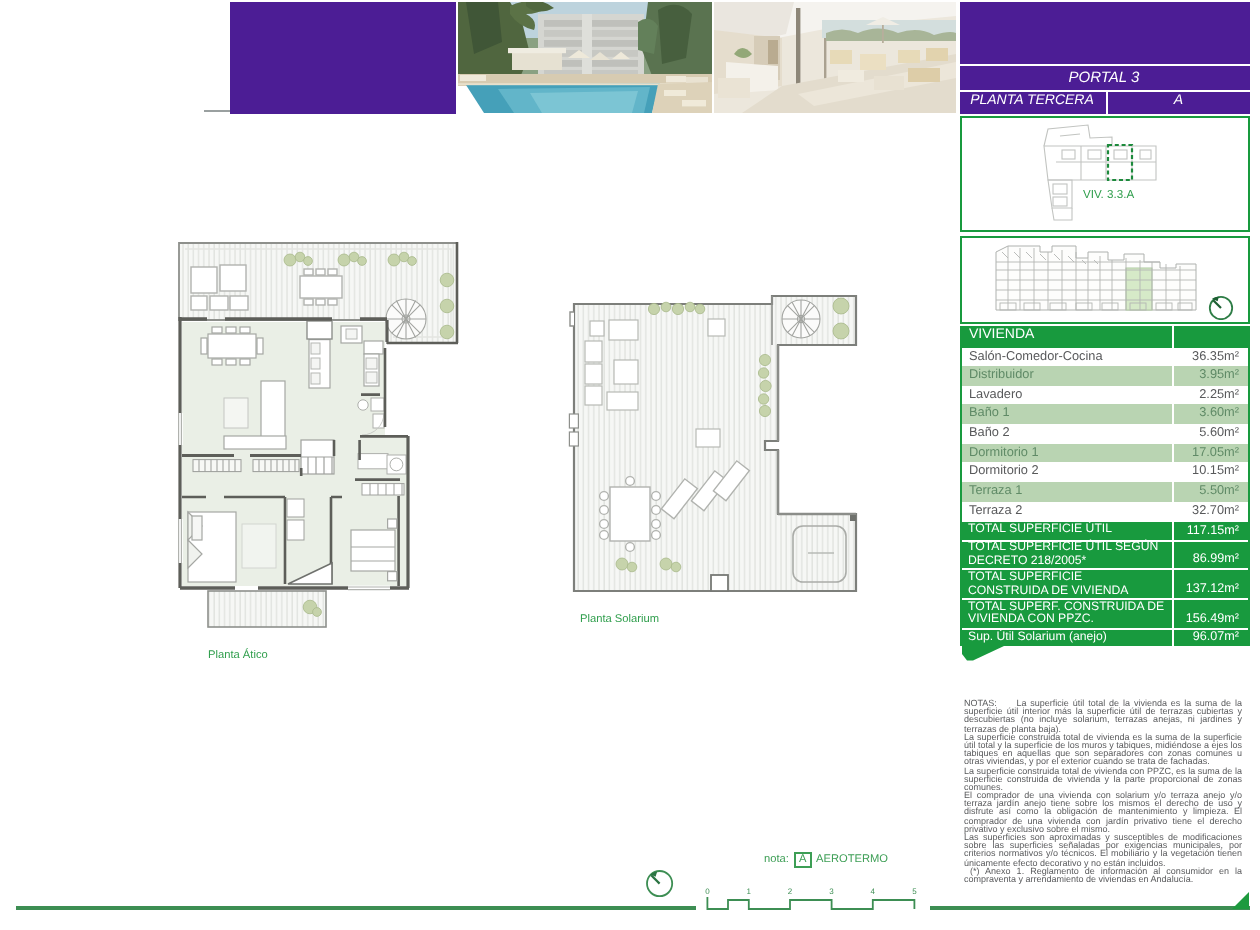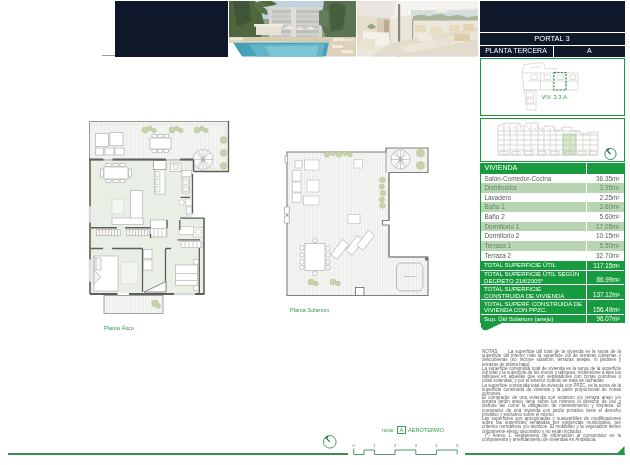--- a/index.html
+++ b/index.html
@@ -1,19 +1,19 @@
 <!DOCTYPE html>
 <html><head>
 <meta charset="utf-8">
 <style>
   html,body{margin:0;padding:0;}
   body{width:630px;height:465px;position:relative;background:#ffffff;
        font-family:"Liberation Sans", sans-serif;overflow:hidden;}
   .abs{position:absolute;}
-  .grn{background:#0f172a;}
+  .grn{background:#4c1d95;font-style:italic;}
   .r{position:relative;height:9.65px;}
   .rw{background:#ffffff;}
   .rw .rl,.rw .rv{color:#58595b;}
   .rg{background:#b9d4b2;}
   .rg .rl,.rg .rv{color:#5f8a66;}
   .rl{position:absolute;left:4px;top:0;font-size:6.4px;line-height:9.65px;}
   .rv{position:absolute;right:4px;top:0;font-size:6.4px;line-height:9.65px;}
   .dv{position:absolute;left:105px;top:0;width:1.4px;height:100%;background:#fff;}
   .t{position:relative;background:#189a3e;margin-top:1px;}
   .tl{position:absolute;left:3.5px;top:0;width:101px;color:#fff;font-size:6.1px;line-height:6.6px;display:block;white-space:nowrap;}

